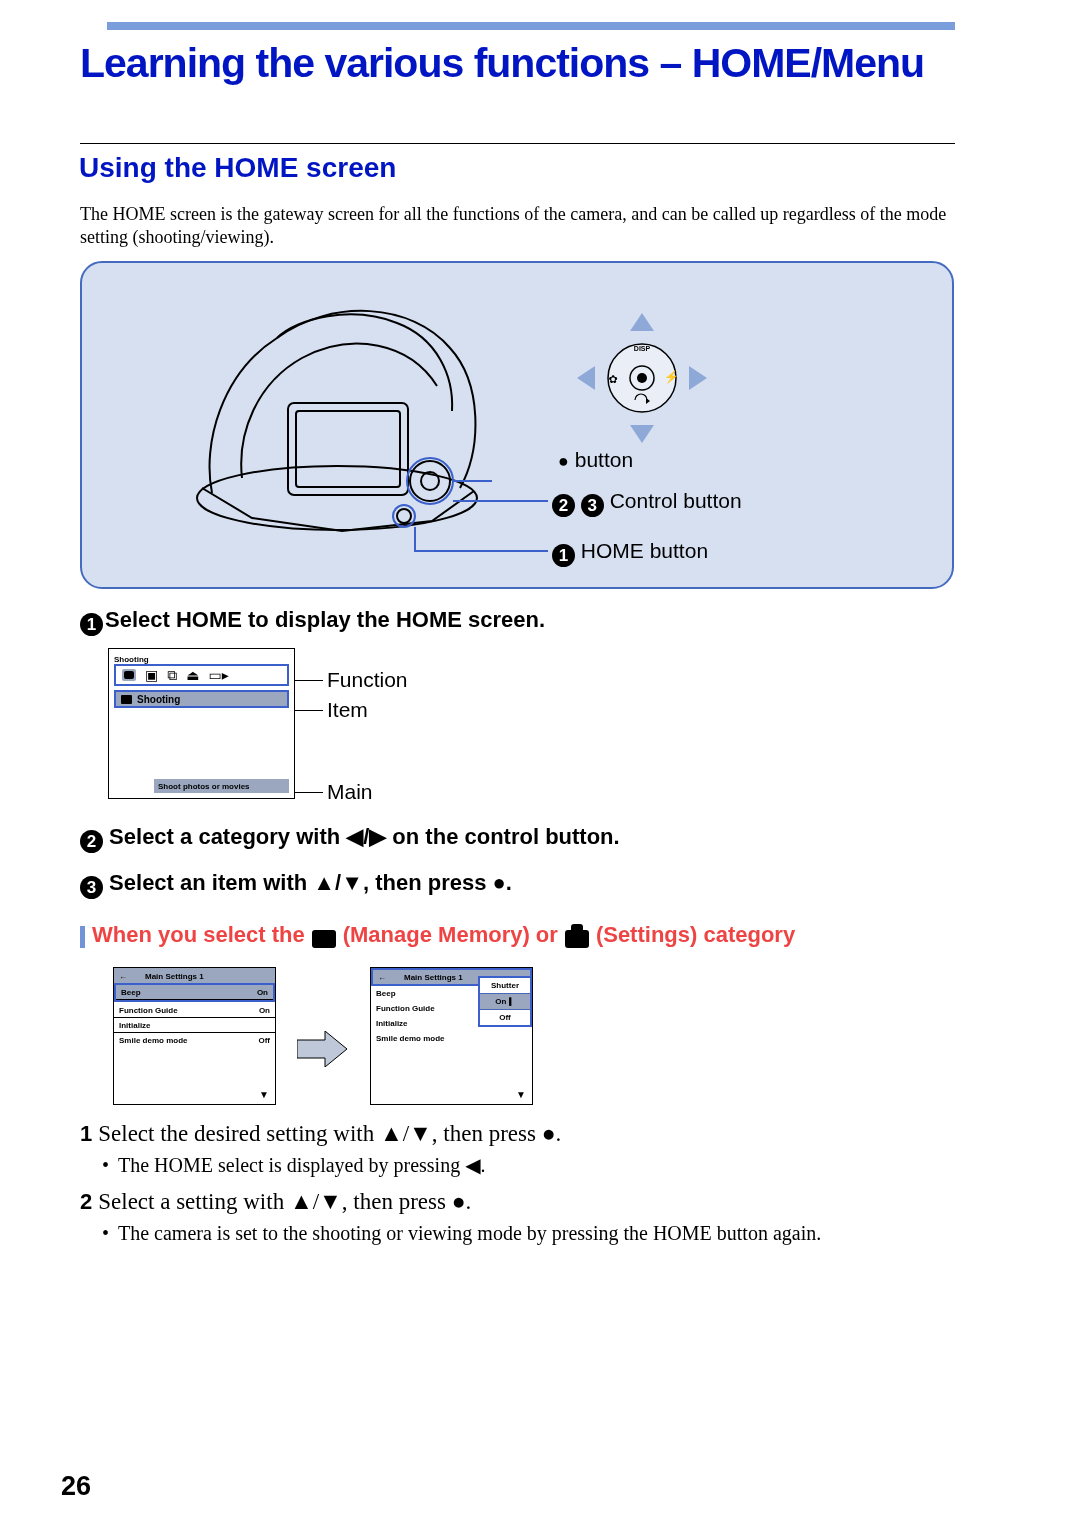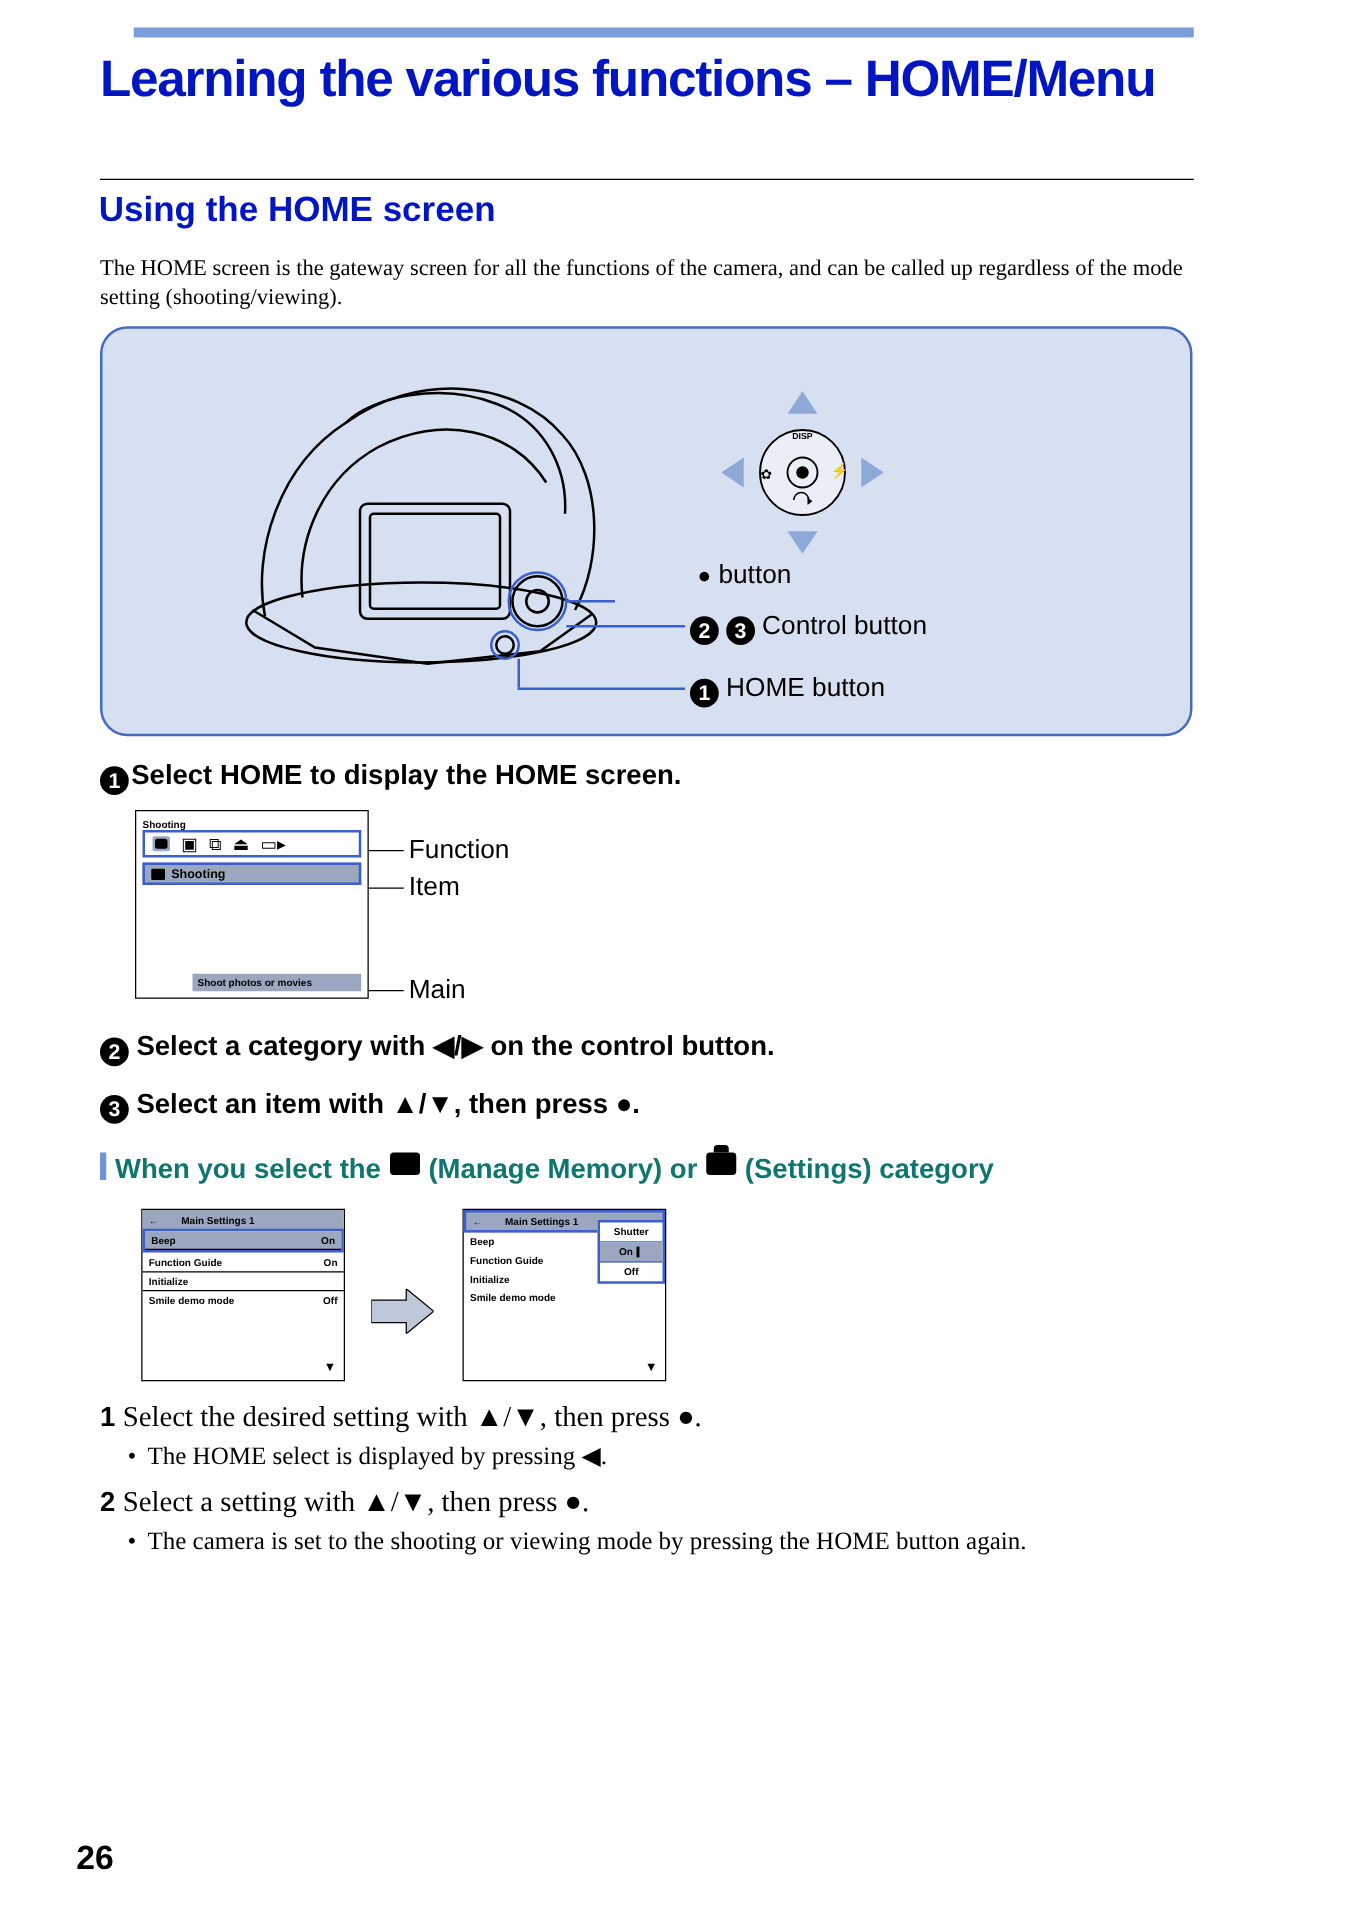--- a/index.html
+++ b/index.html
@@ -180,23 +180,23 @@
     height:1px;
     background:#000;
   }
   .sub-heading{
     position:absolute;
     left:80px;
     width:880px;
     font-family:Arial,Helvetica,sans-serif;
     font-weight:bold;
     font-size:22px;
-    color:#0f766e;
-    display:flex;
-    align-items:flex-start;
+    color:#ef4444;
+    display:flex;
+    align-items:flex-end;
     gap:7px;
   }
   .vbar{
     display:inline-block;
     width:5px;
     height:22px;
     background:#7094d7;
     vertical-align:-4px;
   }
   .mini-icon{

